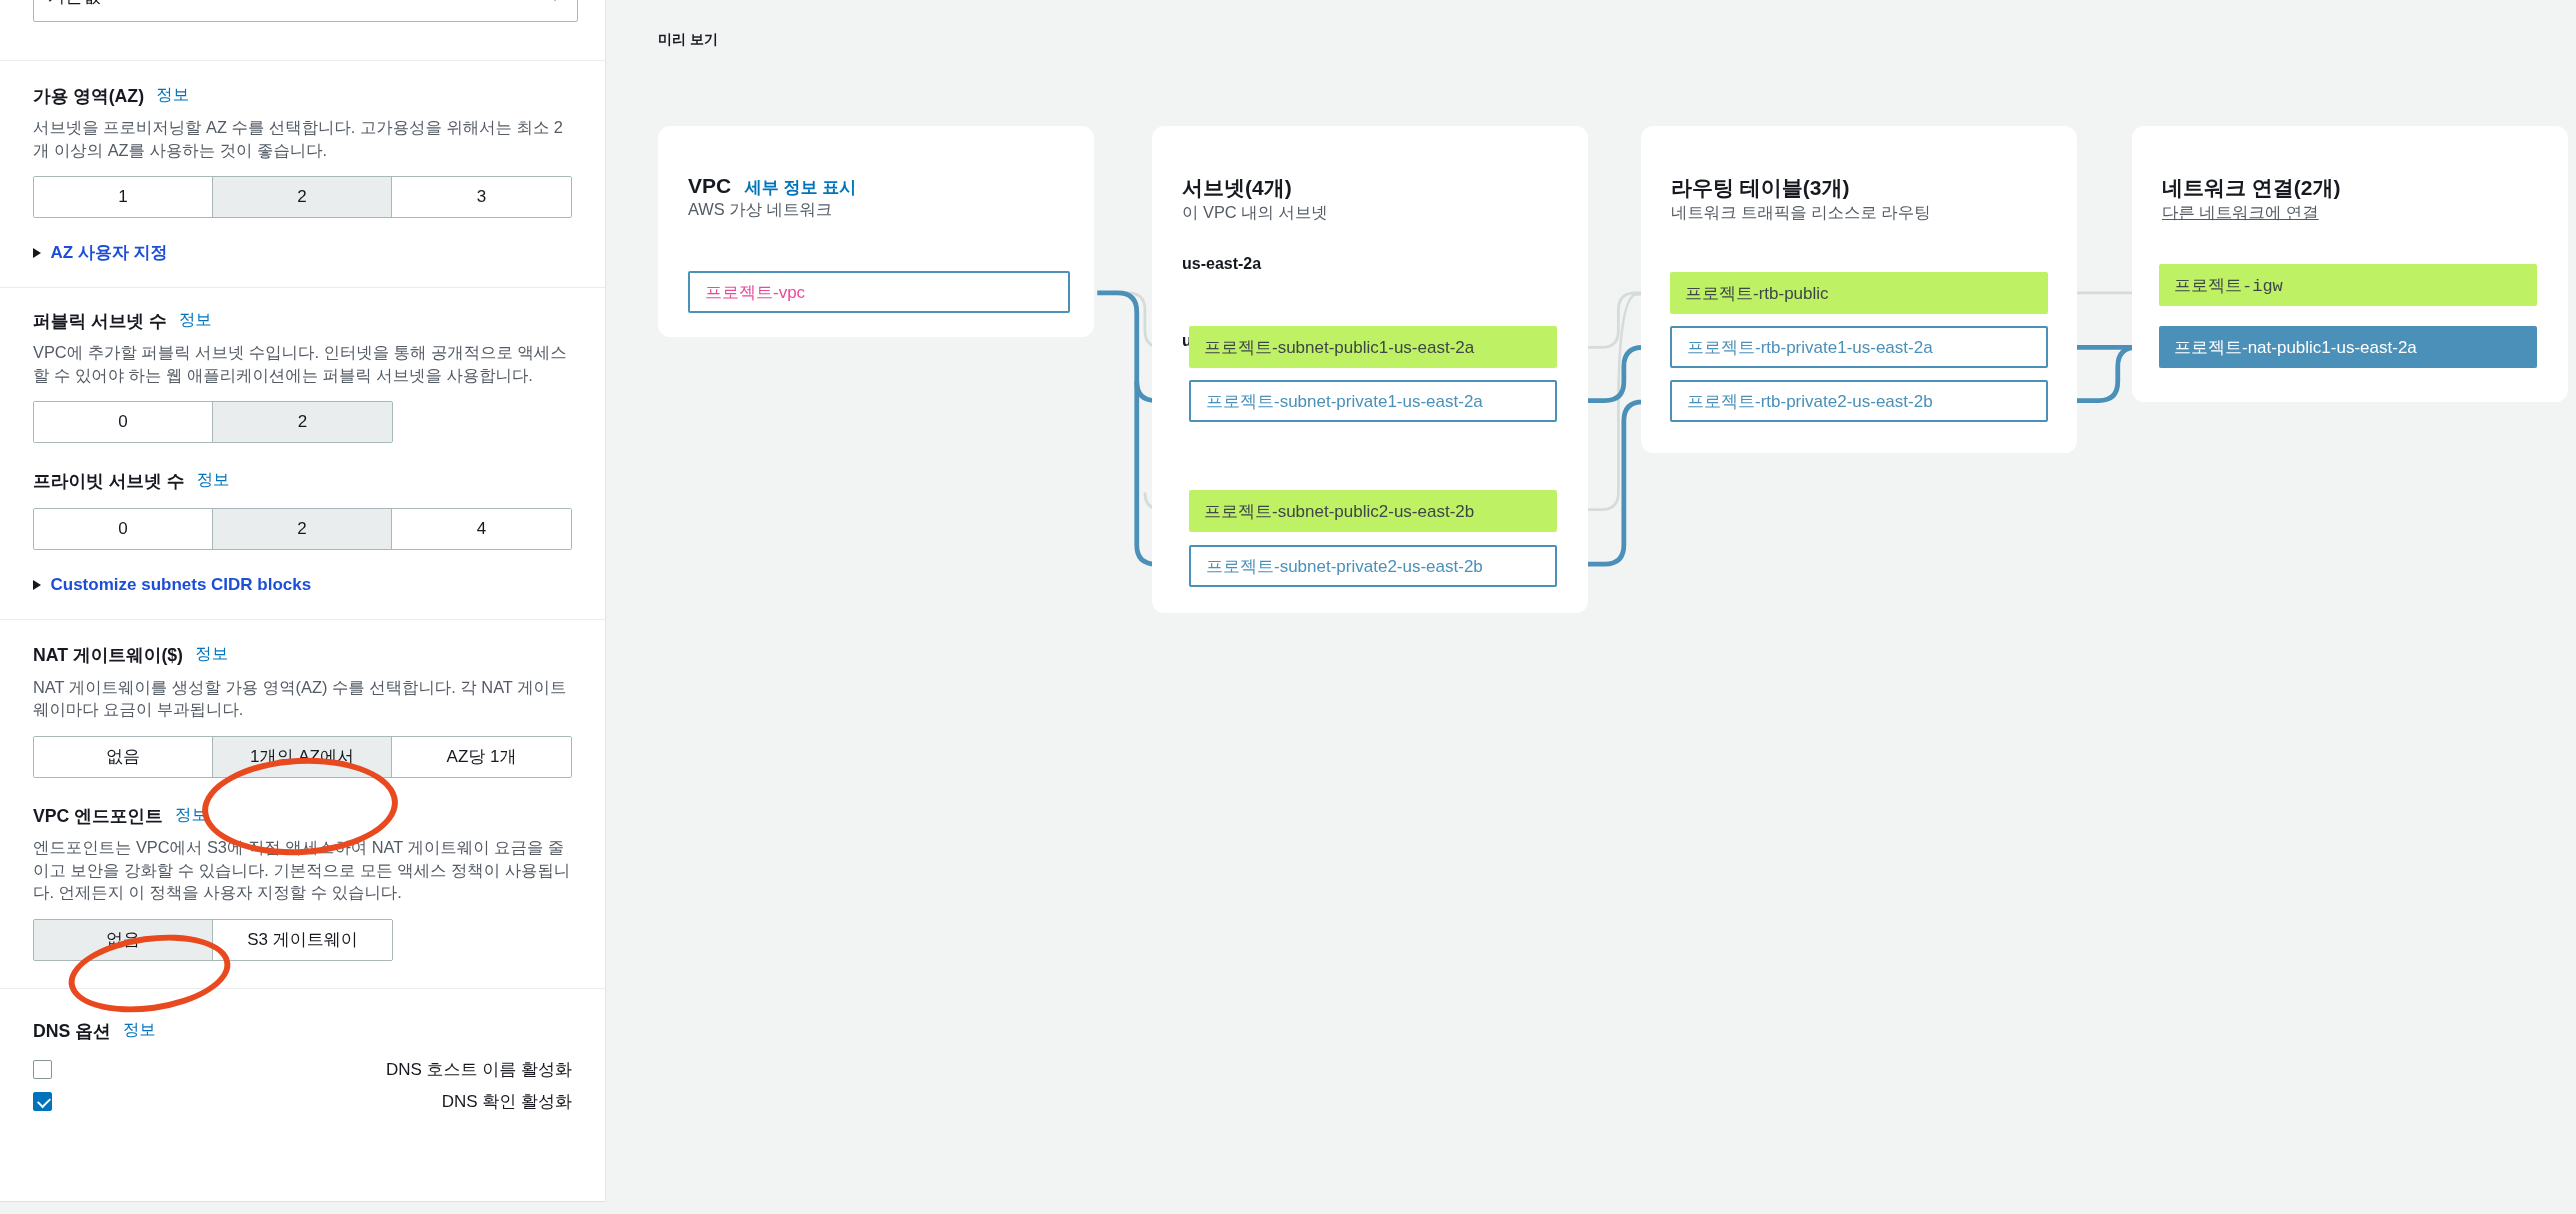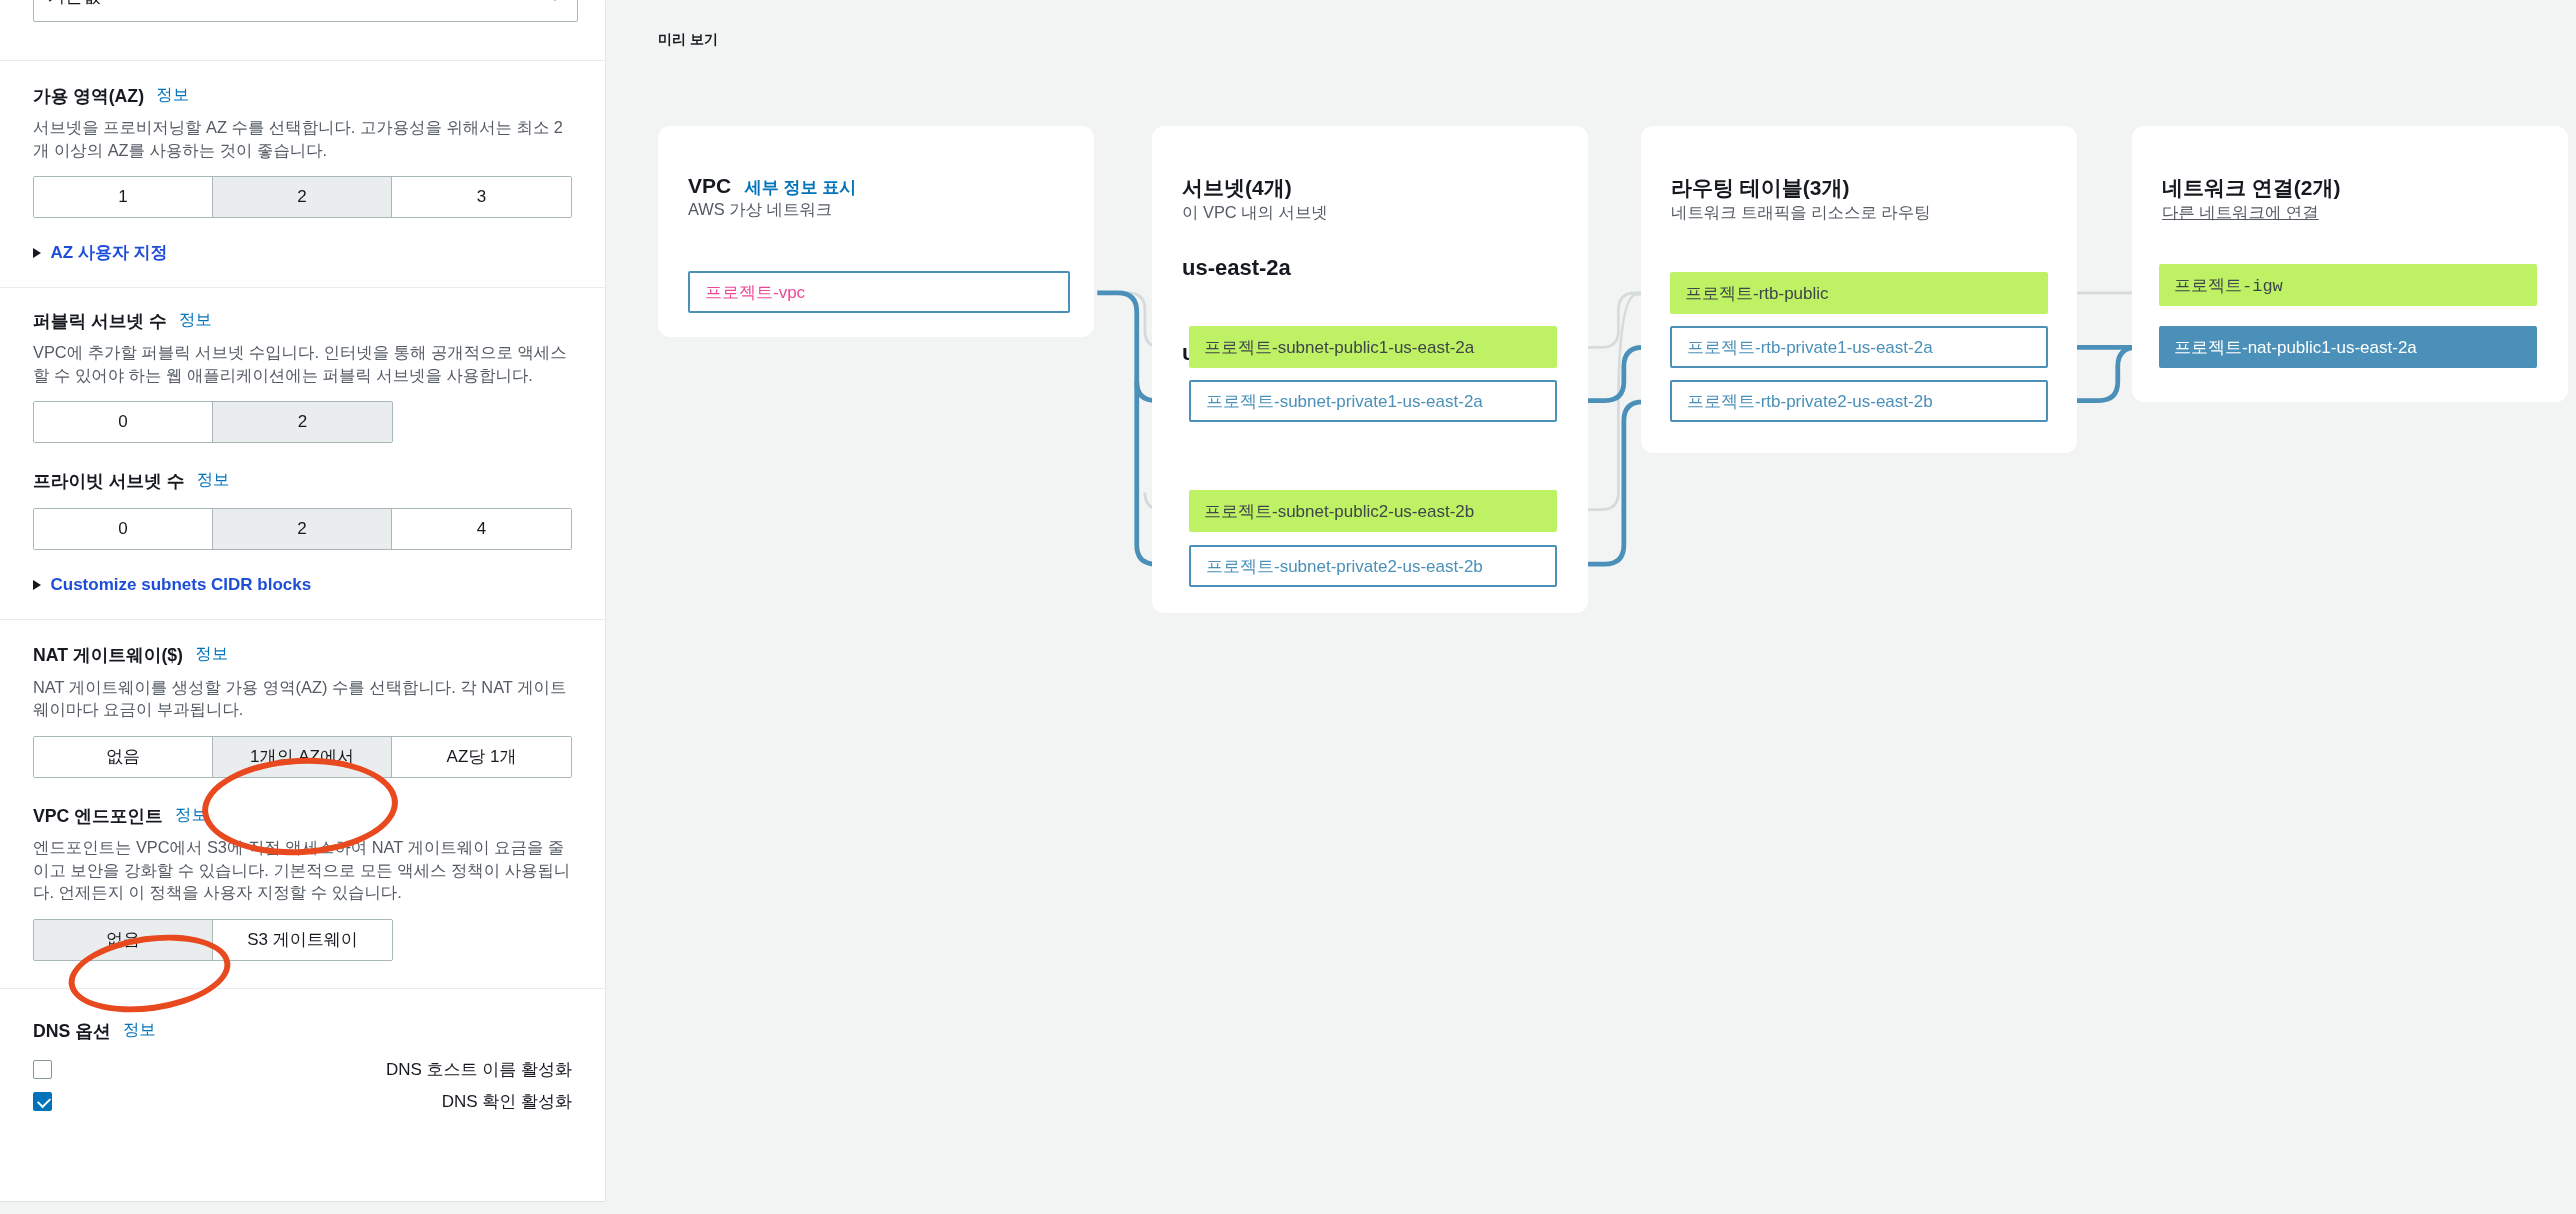--- a/index.html
+++ b/index.html
@@ -70,21 +70,21 @@
   #canvas{position:absolute;left:0;top:0;width:2576px;height:1214px;pointer-events:none;}
 
   .pcard{
     position:absolute;background:#ffffff;border-radius:12.3px;
     box-sizing:border-box;
   }
   .pc-title{font-size:21px;font-weight:700;color:#16191f;display:flex;align-items:baseline;gap:13.6px;}
   .pc-sub{font-size:16.4px;color:#545b64;margin-top:13.6px;}
   .pc-link{font-size:17px;font-weight:700;color:#0073bb;cursor:pointer;}
 
-  .az-head{font-size:22px;font-weight:700;color:#16191f;}
+  .az-head{font-size:16px;font-weight:700;color:#16191f;}
 
   .node{
     position:absolute;height:42px;display:flex;align-items:center;
     box-sizing:border-box;padding:0 15px;font-size:17px;border-radius:2px;
   }
   .node.plain{background:#bef264;color:#3f4649;}
   .node.sel{background:#fff;border:2px solid #4a90b9;color:#4a90b9;}
   .node.fill{background:#4a90b9;color:#ffffff;}
   .node.vpc{background:#fff;border:2px solid #4a90b9;color:#ec4899;}
 

